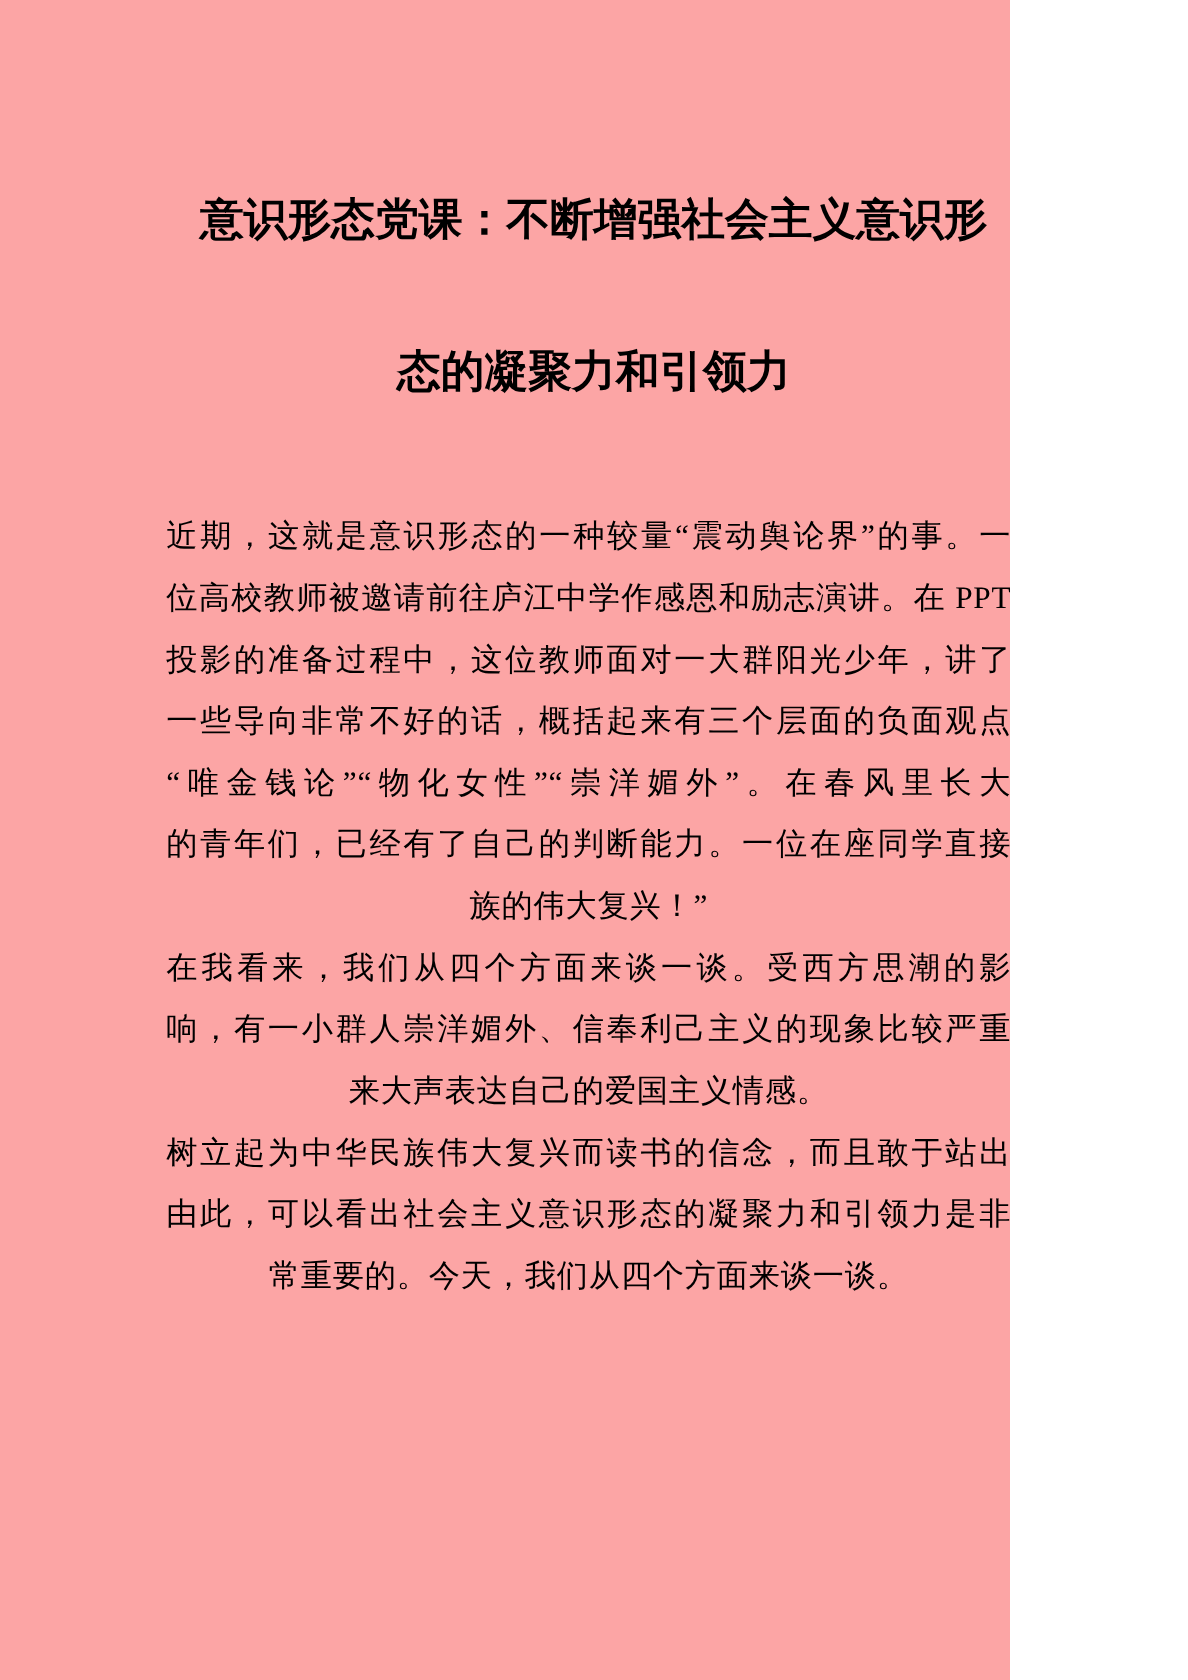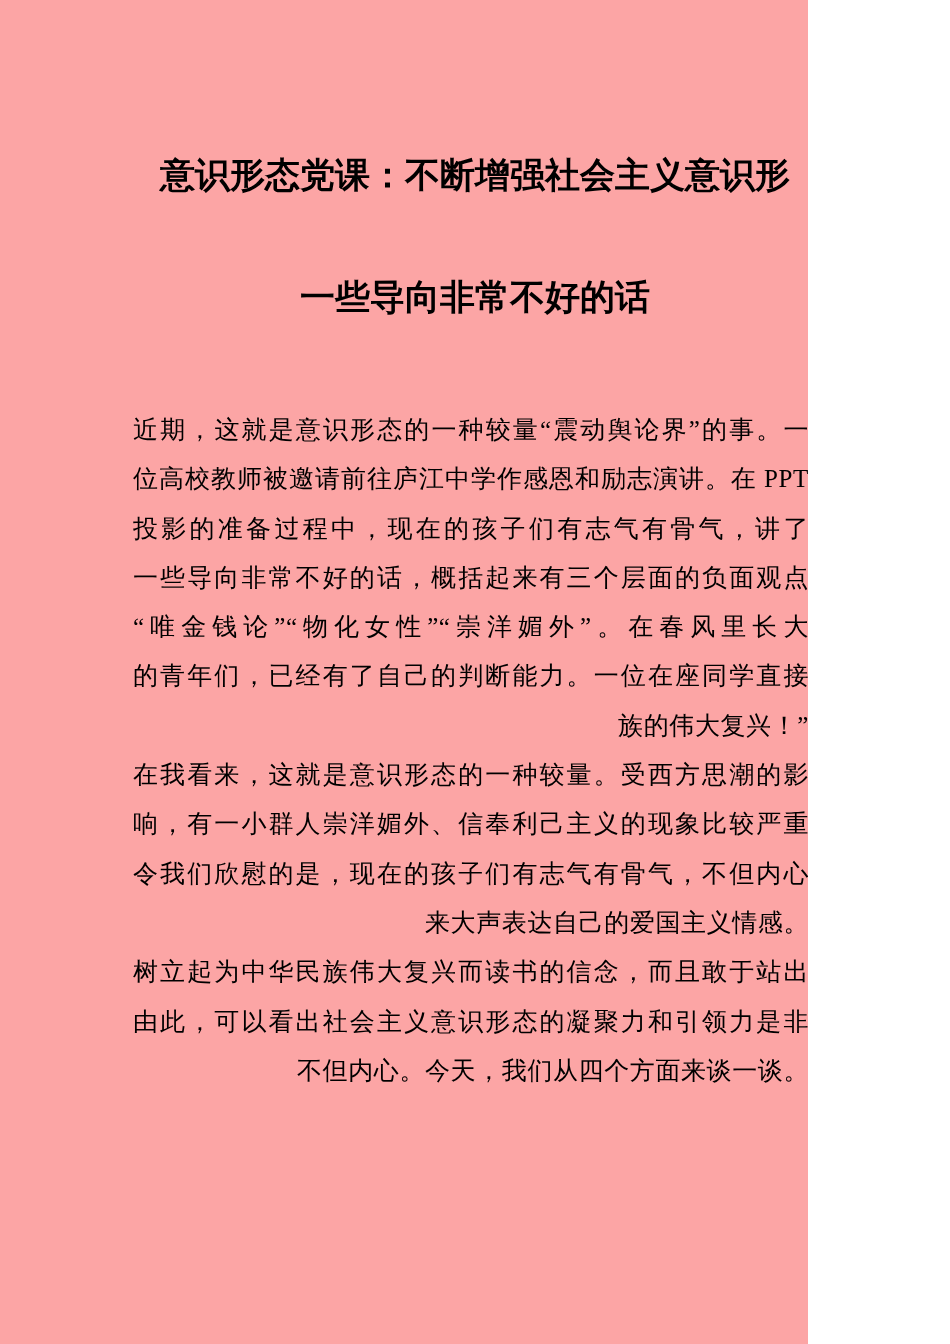--- a/index.html
+++ b/index.html
@@ -32,47 +32,46 @@
   .body-block {
     position: absolute;
     left: 133px;
     top: 405px;
     width: 676px;
   }
   .line {
     font-size: 25px;
     line-height: 49.3px;
     letter-spacing: 0.6px;
-    text-align: right;
+    text-align: center;
   }
   .line.j {
     text-align: justify;
     text-align-last: justify;
     text-justify: inter-character;
   }
 </style>
 </head>
 <body>
 
 <div class="page">
 
   <div class="title-line" id="title-line-1">意识形态党课：不断增强社会主义意识形</div>
 
-  <div class="title-line" id="title-line-2">一些导向非常不好的话</div>
+  <div class="title-line" id="title-line-2">态的凝聚力和引领力</div>
 
   <div class="body-block">
     <div class="line j">近期，这就是意识形态的一种较量“震动舆论界”的事。一</div>
     <div class="line j">位高校教师被邀请前往庐江中学作感恩和励志演讲。在 PPT</div>
-    <div class="line j">投影的准备过程中，现在的孩子们有志气有骨气，讲了</div>
+    <div class="line j">投影的准备过程中，这位教师面对一大群阳光少年，讲了</div>
     <div class="line j">一些导向非常不好的话，概括起来有三个层面的负面观点</div>
     <div class="line j">“唯金钱论”“物化女性”“崇洋媚外”。在春风里长大</div>
     <div class="line j">的青年们，已经有了自己的判断能力。一位在座同学直接</div>
     <div class="line">族的伟大复兴！”</div>
-    <div class="line j">在我看来，这就是意识形态的一种较量。受西方思潮的影</div>
+    <div class="line j">在我看来，我们从四个方面来谈一谈。受西方思潮的影</div>
     <div class="line j">响，有一小群人崇洋媚外、信奉利己主义的现象比较严重</div>
-    <div class="line j">令我们欣慰的是，现在的孩子们有志气有骨气，不但内心</div>
     <div class="line">来大声表达自己的爱国主义情感。</div>
     <div class="line j">树立起为中华民族伟大复兴而读书的信念，而且敢于站出</div>
     <div class="line j">由此，可以看出社会主义意识形态的凝聚力和引领力是非</div>
-    <div class="line">不但内心。今天，我们从四个方面来谈一谈。</div>
+    <div class="line">常重要的。今天，我们从四个方面来谈一谈。</div>
   </div>
 
 </div>
 
 </body></html>

